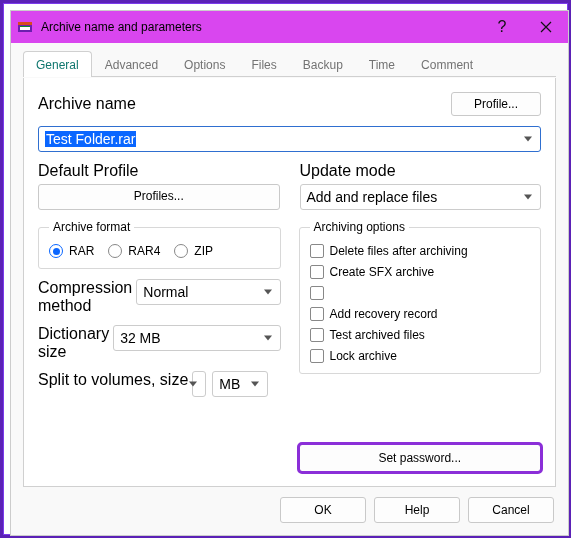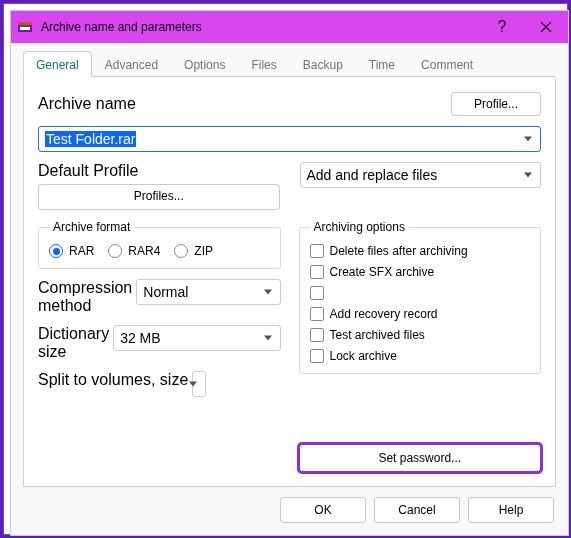--- a/index.html
+++ b/index.html
@@ -237,20 +237,21 @@
       <span class="sel-text">Test Folder.rar</span>
       <span class="caret"></span>
     </div>
 
     <div class="cols" style="gap:20px; flex:0 0 auto;">
       <div class="col" style="gap:4px;">
         <span class="label">Default Profile</span>
         <div class="btn profiles-btn"><span>Profiles...</span></div>
       </div>
       <div class="col" style="gap:4px;">
+        <span class="label">Update mode</span>
         <div class="combo">
           <span>Add and replace files</span>
           <span class="caret"></span>
         </div>
       </div>
     </div>
 
     <div class="cols">
 
       <div class="col">
@@ -288,20 +289,24 @@
           </div>
         </div>
 
         <div class="small-gap">
           <span class="label">Split to volumes, size</span>
           <div class="split-row">
             <div class="combo">
               <span></span>
               <span class="caret"></span>
             </div>
+            <div class="combo unit">
+              <span>MB</span>
+              <span class="caret"></span>
+            </div>
           </div>
         </div>
       </div>
 
       <div class="col">
         <fieldset style="flex:0 0 auto;">
           <legend>Archiving options</legend>
           <div class="checks">
             <div class="check">
                   <span class="check-box"></span>
@@ -337,21 +342,21 @@
       </div>
     </div>
 
   </div>
 
   <div class="footer">
     <div class="btn">
           <span>OK</span>
         </div>
     <div class="btn">
+          <span>Help</span>
+        </div>
+    <div class="btn">
           <span>Cancel</span>
-        </div>
-    <div class="btn">
-          <span>Help</span>
         </div>
   </div>
 
 </div>
 </div>
 
 </body></html>

